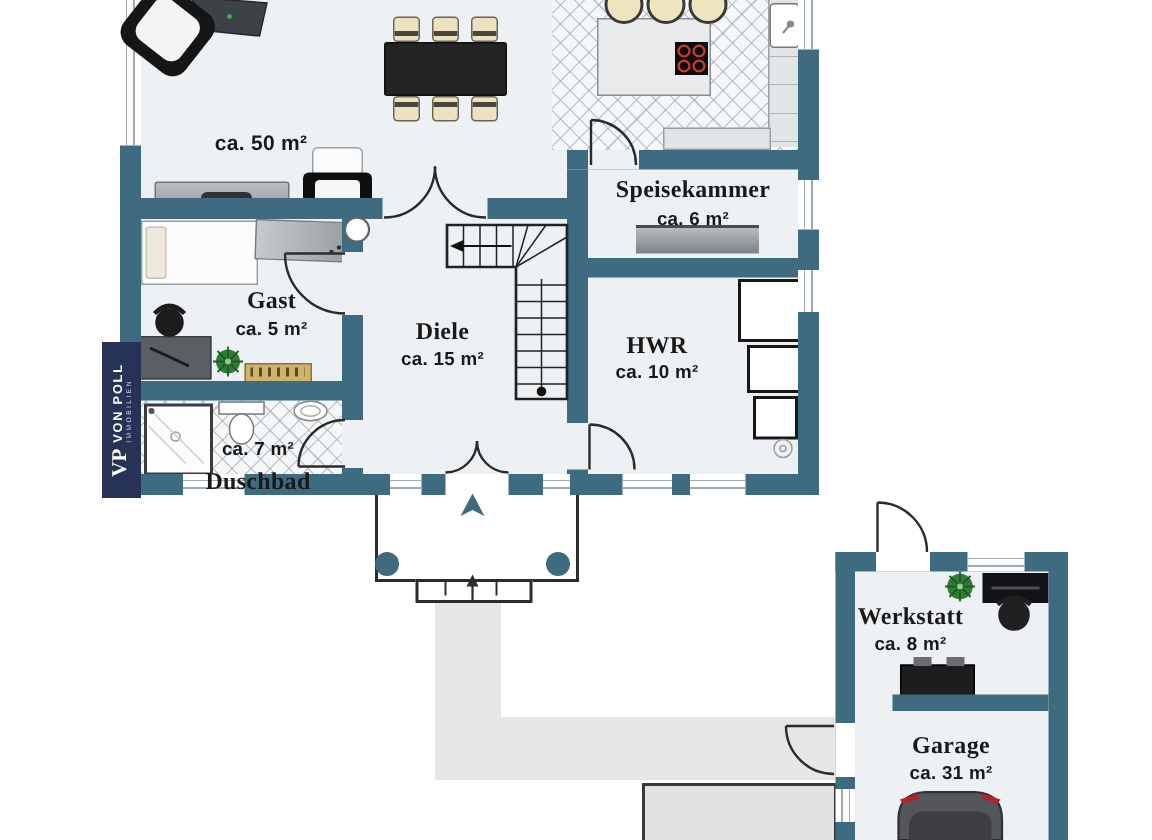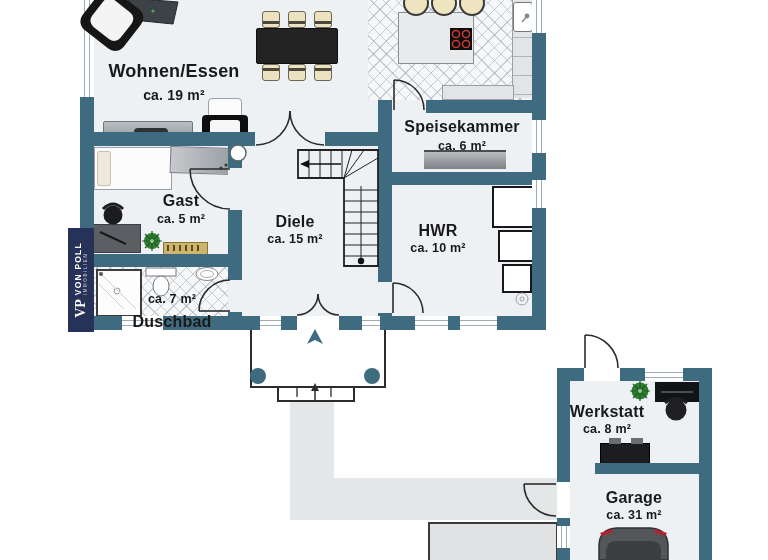--- a/index.html
+++ b/index.html
@@ -12,21 +12,21 @@
   .tile{position:absolute;background-color:#f6f7f8;
     background-image:repeating-linear-gradient(45deg,rgba(150,163,172,.5) 0 1px,transparent 1px 9px),
                      repeating-linear-gradient(-45deg,rgba(150,163,172,.5) 0 1px,transparent 1px 9px);}
   .gapf{position:absolute;background:var(--floor);}
   .gapw{position:absolute;background:#fff;}
   .win-v{position:absolute;background:#fff;
     background-image:linear-gradient(90deg,transparent 4px,#9fabb2 4px,#9fabb2 5px,transparent 5px,transparent 9px,#9fabb2 9px,#9fabb2 10px,transparent 10px);}
   .win-h{position:absolute;background:#fff;
     background-image:linear-gradient(180deg,transparent 4px,#9fabb2 4px,#9fabb2 5px,transparent 5px,transparent 9px,#9fabb2 9px,#9fabb2 10px,transparent 10px);}
   .rlabel{position:absolute;transform:translate(-50%,-50%);font-weight:700;color:#191919;white-space:nowrap;letter-spacing:.2px;}
-  .n1{font-size:18px;} .n2{font-size:16px;} .a1{font-size:14px;} .a2{font-size:12.5px;}
+  .n1{font-size:18px;} .n2{font-size:16px;font-family:Liberation Serif, serif;} .a1{font-size:14px;} .a2{font-size:12.5px;}
   .porch{position:absolute;background:#fff;border:2px solid #2c2c2c;border-top:none;}
   .steps{position:absolute;background:#fff;border:2px solid #2c2c2c;}
   .col{position:absolute;width:16px;height:16px;border-radius:50%;background:var(--wall);}
   .appl{position:absolute;background:#fff;border:2px solid #17171a;}
   .wm{position:absolute;left:68px;top:228px;width:26px;height:104px;background:var(--navy);z-index:60;}
   .wm-inner{position:absolute;left:50%;top:50%;width:104px;height:26px;transform:translate(-50%,-50%) rotate(-90deg);
     display:flex;align-items:center;justify-content:center;gap:4px;color:#fff;}
   .wm-logo{font-family:"Liberation Serif","DejaVu Serif",serif;font-size:14px;font-weight:700;}
   .wm-col{display:flex;flex-direction:column;line-height:1;align-items:flex-start;}
   .wm-brand{font-size:8.5px;letter-spacing:1.2px;font-weight:700;}
@@ -129,22 +129,21 @@
   </div>
   <div class="wall" style="left:557px;top:368px;width:155px;height:13px;"></div>
   <div class="wall" style="left:557px;top:368px;width:13px;height:192px;"></div>
   <div class="wall" style="left:699px;top:368px;width:13px;height:192px;"></div>
   <div class="wall" style="left:595px;top:463px;width:104px;height:11px;"></div>
   <div class="gapw" style="left:584px;top:368px;width:36px;height:13px;"></div>
   <div class="gapw" style="left:557px;top:482px;width:13px;height:36px;"></div>
   <div class="win-h" style="left:645px;top:368px;width:38px;height:13px;"></div>
   <div class="win-v" style="left:557px;top:526px;width:13px;height:22px;"></div>
 
-  <div class="rlabel n1" style="left:174px;top:71px;">Wohnen/Essen</div>
-  <div class="rlabel a1" style="left:174px;top:95px;">ca. 19 m²</div>
+  <div class="rlabel a1" style="left:174px;top:95px;">ca. 50 m²</div>
   <div class="rlabel n2" style="left:462px;top:127px;">Speisekammer</div>
   <div class="rlabel a2" style="left:462px;top:146px;">ca. 6 m²</div>
   <div class="rlabel n2" style="left:181px;top:201px;">Gast</div>
   <div class="rlabel a2" style="left:181px;top:219px;">ca. 5 m²</div>
   <div class="rlabel n2" style="left:295px;top:222px;">Diele</div>
   <div class="rlabel a2" style="left:295px;top:239px;">ca. 15 m²</div>
   <div class="rlabel n2" style="left:438px;top:231px;">HWR</div>
   <div class="rlabel a2" style="left:438px;top:248px;">ca. 10 m²</div>
   <div class="rlabel n2" style="left:172px;top:297px;margin-top:25px;">Duschbad</div>
   <div class="rlabel a2" style="left:172px;top:299px;">ca. 7 m²</div>

